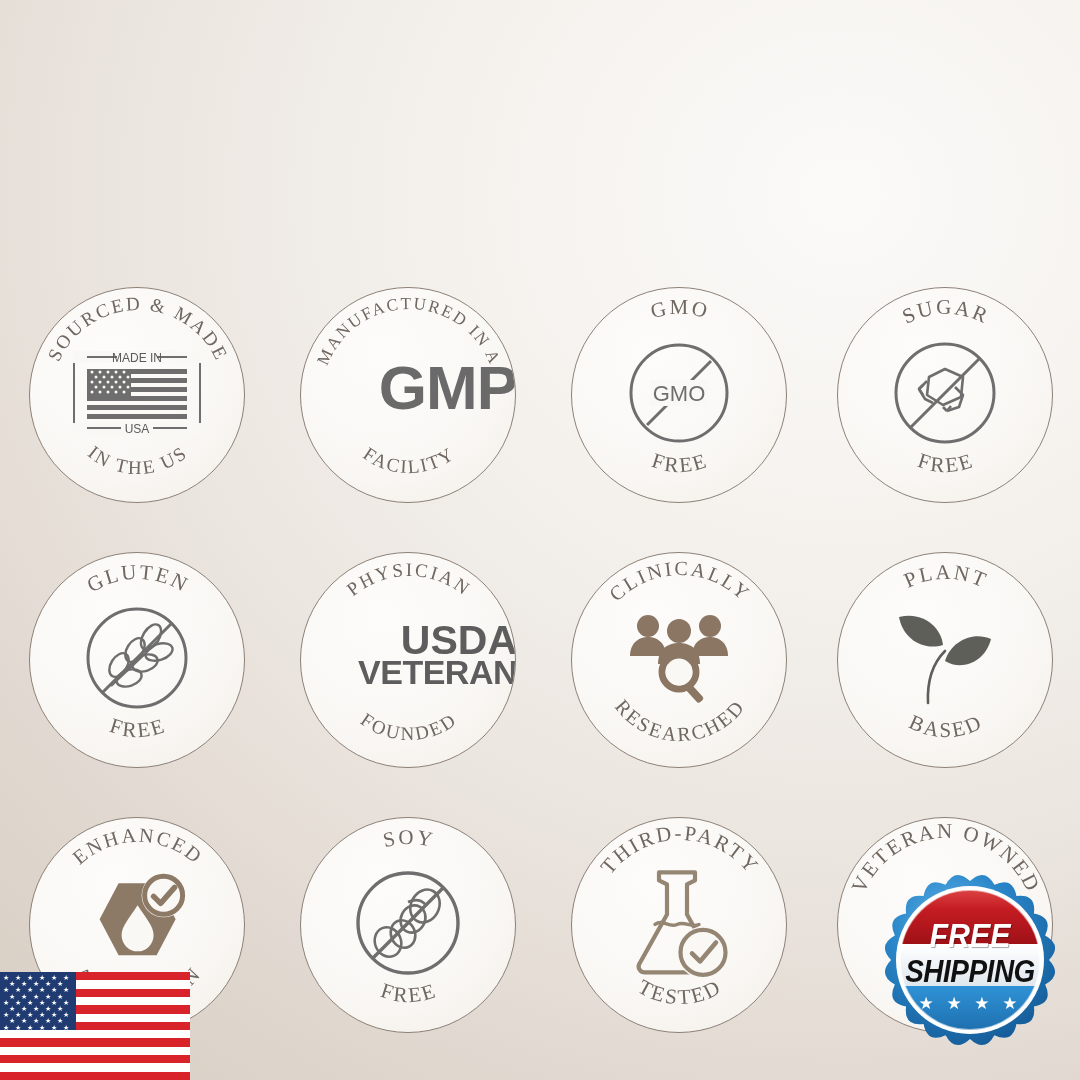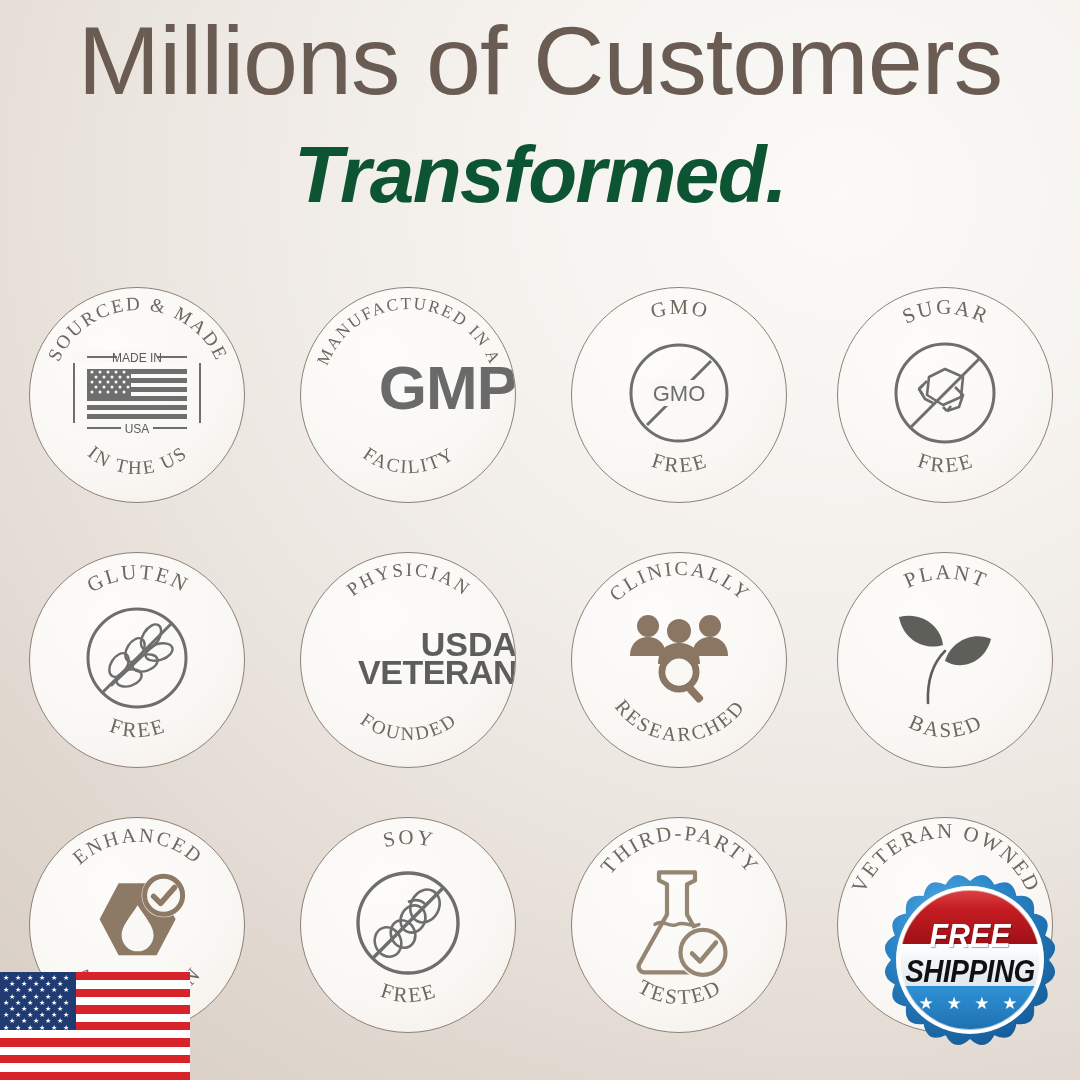--- a/index.html
+++ b/index.html
@@ -57,21 +57,21 @@
   }
   .arc-text.small { letter-spacing: 2px; }
 
   .center-text {
     position: absolute; left: 0; width: 216px; text-align: right;
     color: #6e6e6e;
     font-weight: 700;
   }
 
   .gmp-text { top: 64px; font-size: 62px; letter-spacing: -1px; color: #6a6a6a; }
-  .usda-1 { top: 72px; font-size: 34px; letter-spacing: 0px; color: #5d5d5d; }
+  .usda-1 { top: 64px; font-size: 41px; letter-spacing: 0px; color: #5d5d5d; }
   .usda-2 { top: 100px; font-size: 34px; letter-spacing: -0.5px; color: #5d5d5d; }
 
   .icon-slot {
     position: absolute; left: 50%; top: 50%;
     transform: translate(-50%, -50%);
   }
 
   
   .flag-overlay {
     position: absolute; left: 0; top: 972px;
@@ -111,24 +111,20 @@
   .seal-stars {
     position: absolute; left: 0; top: 131px; width: 196px; text-align: center;
     color: #ffffff; font-size: 17px; letter-spacing: 4px;
   }
 </style>
 </head>
 <body>
 
 <div id="stage">
 
-  <div class="headline-wrap">
-    <div class="headline-1">Millions of Customers</div>
-    <div class="headline-2">Transformed.</div>
-  </div>
 
   <div class="badge" style="left:29px; top:287px;">
     <svg class="arc-svg" viewBox="0 0 216 216">
       <defs>
         <path id="a1t" d="M 22,108 A 86,86 0 0 1 194,108" fill="none"></path>
         <path id="a1b" d="M 30,108 A 78,78 0 0 0 186,108" fill="none"></path>
       </defs>
       <text class="arc-text" font-size="19"><textPath href="#a1t" startOffset="50%" text-anchor="middle">SOURCED &amp; MADE</textPath></text>
       <text class="arc-text" font-size="19"><textPath href="#a1b" startOffset="50%" text-anchor="middle">IN THE US</textPath></text>
     </svg>

